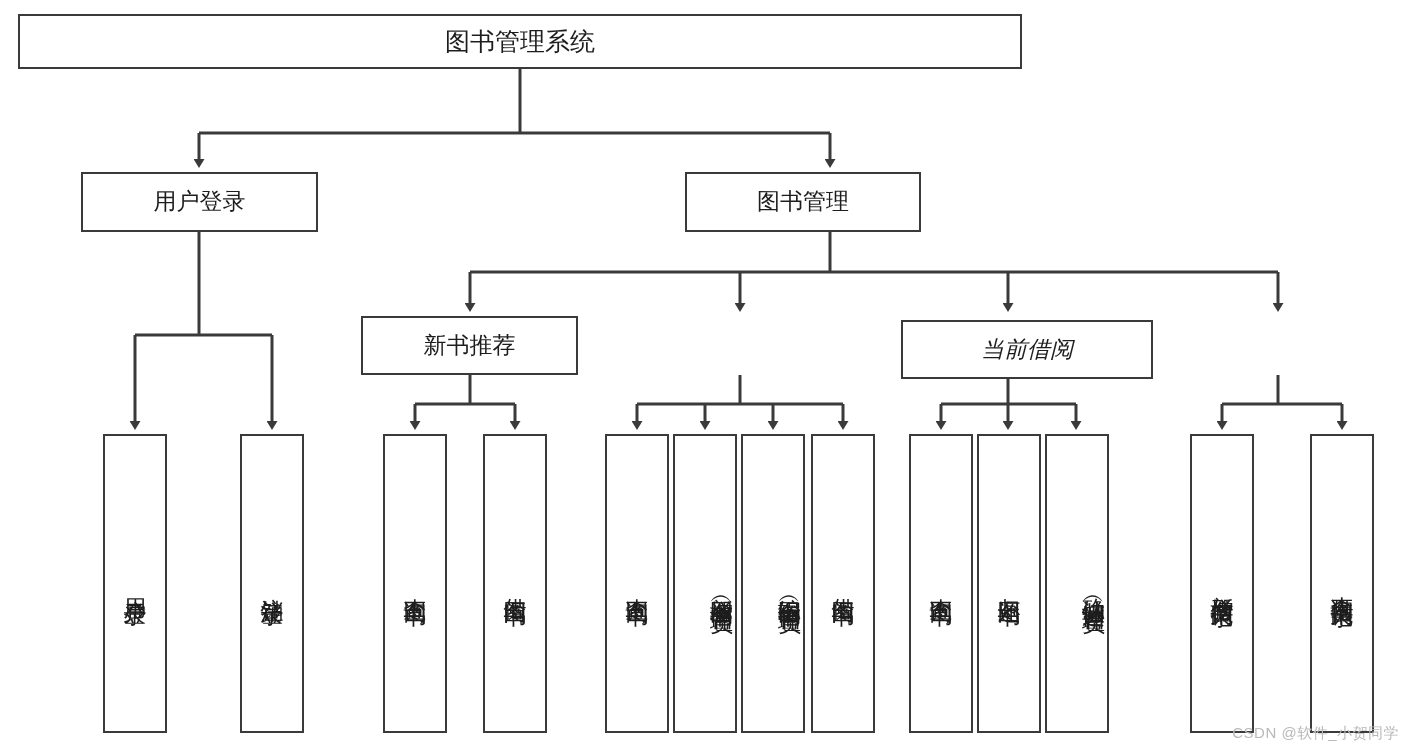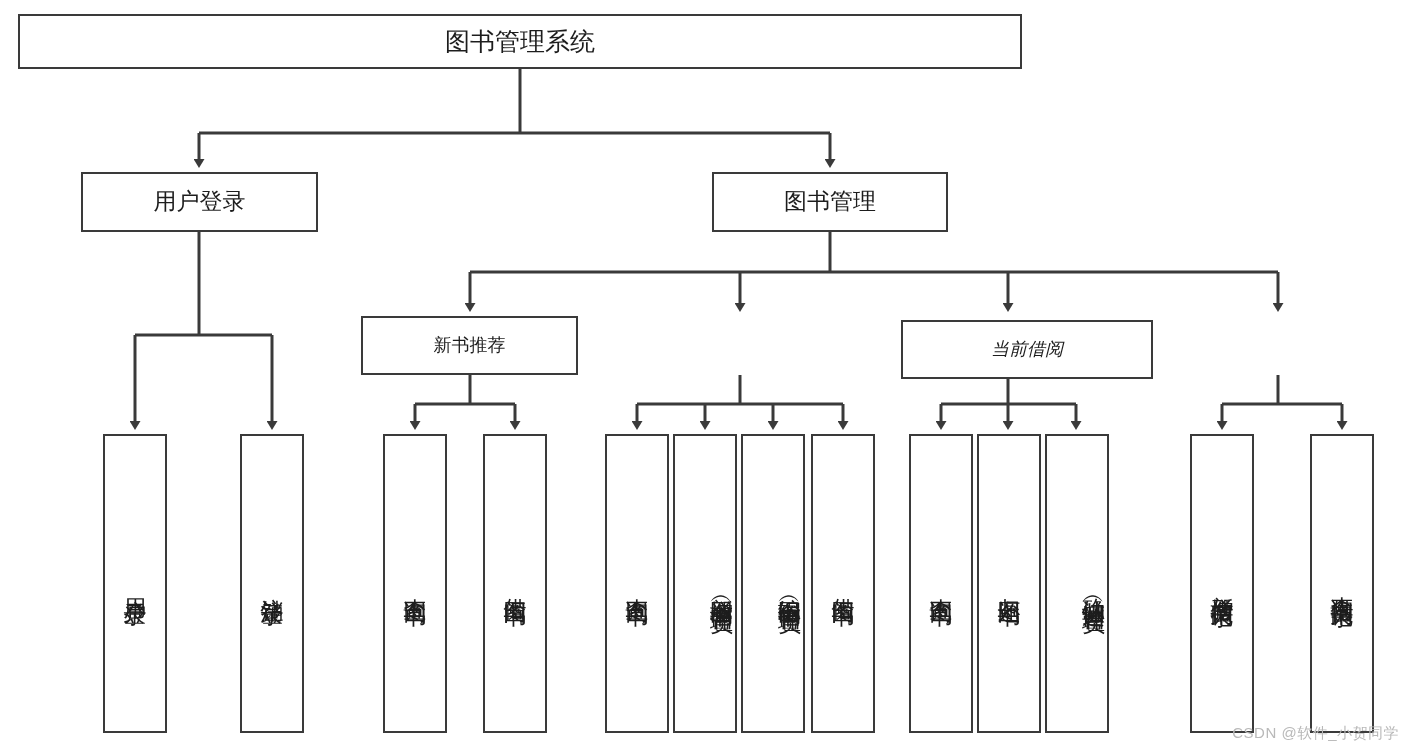--- a/index.html
+++ b/index.html
@@ -33,21 +33,21 @@
     border: 2px solid #3a3a3a;
     display: flex;
     align-items: center;
     justify-content: center;
     color: #1d1d1d;
     line-height: 1.18;
     text-align: center;
   }
   .node.root      { font-size: 25px; }
   .node.level1    { font-size: 23px; }
-  .node.level2    { font-size: 18px; }
+  .node.level2    { font-size: 23px; }
   .node.leaf {
     font-size: 23px;
     writing-mode: vertical-rl;
     text-orientation: upright;
     align-items: flex-start;
     justify-content: center;
     padding-top: 10px;
     letter-spacing: 2px;
   }
   .node.leaf.centered {
@@ -117,21 +117,21 @@
       <path d="M1278,375 L1278,404"></path>
       <path d="M1222,404 L1342,404"></path>
       <path d="M1222,404 L1222,422" marker-end="url(#arrow)"></path>
       <path d="M1342,404 L1342,422" marker-end="url(#arrow)"></path>
     </g>
   </svg>
 
   <div class="node root" style="left:18px; top:14px; width:1004px; height:55px;">图书管理系统</div>
 
   <div class="node level1" style="left:81px; top:172px; width:237px; height:60px;">用户登录</div>
-  <div class="node level1" style="left:712px; top:172px; width:236px; height:60px;text-align:center;">图书管理</div>
+  <div class="node level1" style="left:685px; top:172px; width:236px; height:60px;text-align:center;">图书管理</div>
 
   <div class="node level2" style="left:361px; top:316px; width:217px; height:59px;">新书推荐</div>
   <div class="node level2" style="left:901px; top:320px; width:252px; height:59px;font-style:italic;">当前借阅</div>
 
   <div class="node leaf centered" style="left:103px; top:434px; width:64px; height:299px;">用户登录</div>
   <div class="node leaf centered" style="left:240px; top:434px; width:64px; height:299px;">注销登录</div>
 
   <div class="node leaf centered" style="left:383px; top:434px; width:64px; height:299px;">查询图书</div>
   <div class="node leaf centered" style="left:483px; top:434px; width:64px; height:299px;">借阅图书</div>
 

